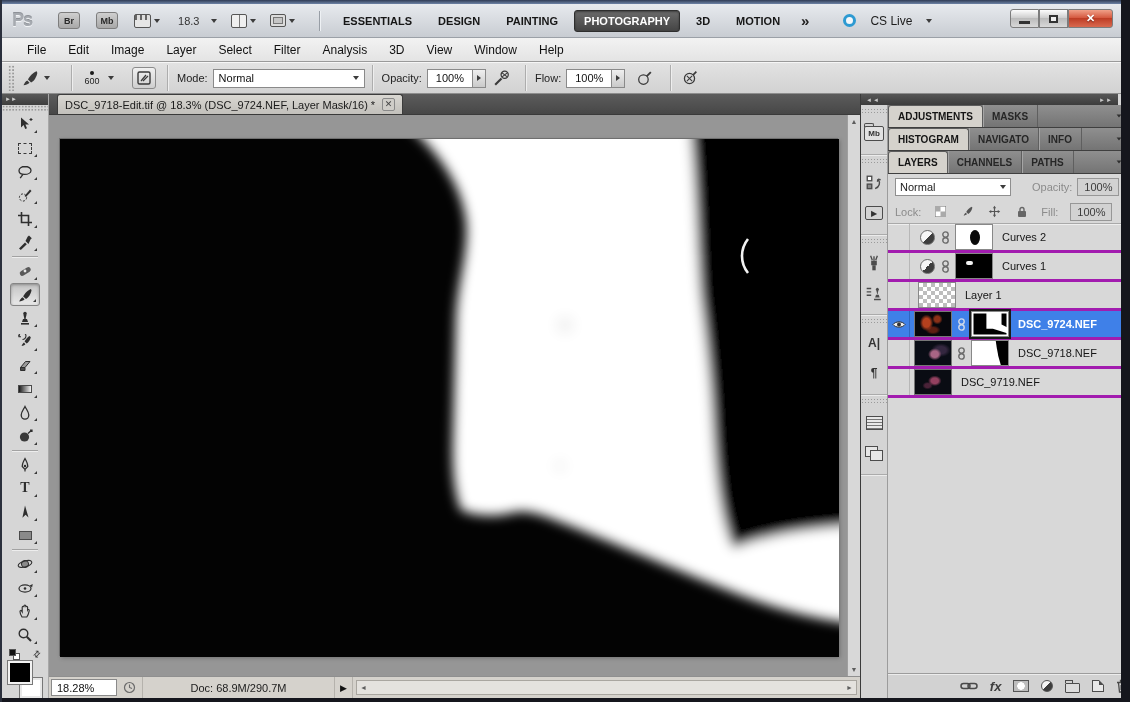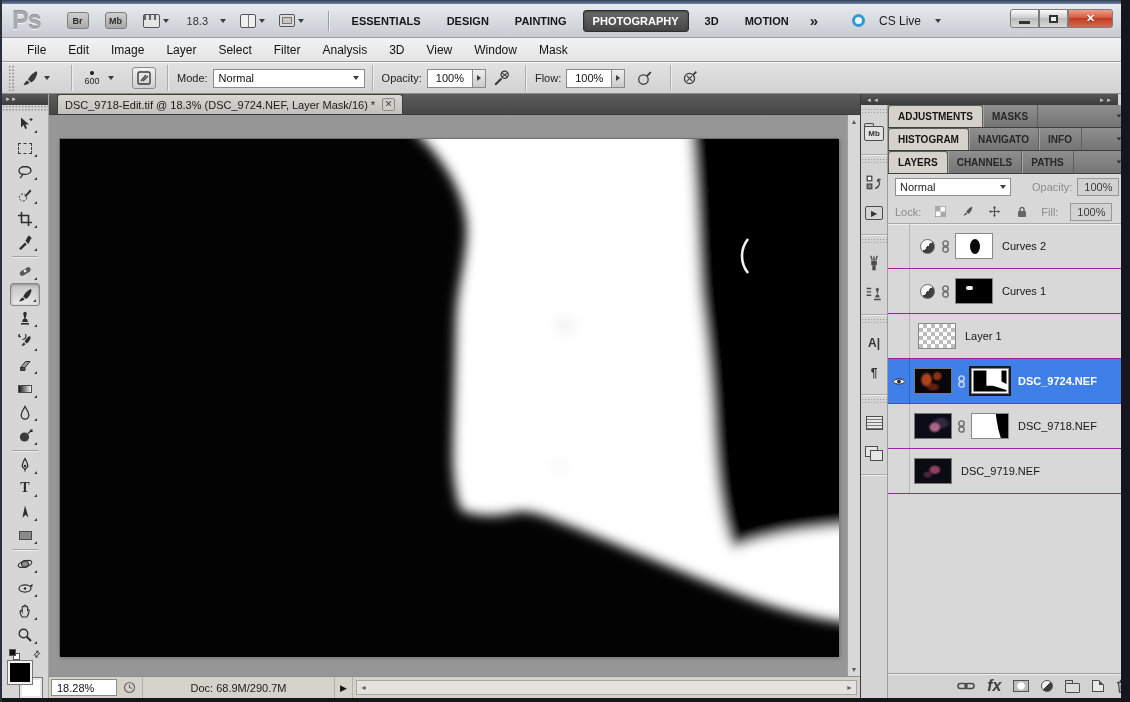--- a/index.html
+++ b/index.html
@@ -3,21 +3,21 @@
 <meta charset="utf-8">
 <style>
   * { margin:0; padding:0; box-sizing:border-box; }
   html,body { width:1130px; height:702px; overflow:hidden; }
   body { font-family:"Liberation Sans", sans-serif; background:#15161d; position:relative; }
   .win { position:absolute; left:2px; top:0; width:1119px; height:698px; background:#d6d6d6; }
 
   
   .topedge { height:4px; background:linear-gradient(#303c55,#6d83a6); }
   .titlebar { height:34px; background:linear-gradient(#e7eaee,#c8ccd2); display:flex; align-items:center; padding:0 6px 0 10px; position:relative; border-bottom:1px solid #9ba0a7; }
-  .pslogo { font-size:25px; font-weight:bold; color:#a6aab0; text-shadow:0 1px 0 #f2f4f6, 0 -1px 0 #8d9197; margin-right:26px; letter-spacing:-1px; }
+  .pslogo { font-size:18px; font-weight:bold; color:#a6aab0; text-shadow:0 1px 0 #f2f4f6, 0 -1px 0 #8d9197; margin-right:26px; letter-spacing:-1px; }
   .chipbtn { width:22px; height:17px; border:1px solid #7d7d7d; border-radius:3px; background:linear-gradient(#cfcfcf,#a8a8a8); font-size:9px; font-weight:bold; color:#2a2a2a; margin-right:16px; display:flex; align-items:center; justify-content:center; }
   .icgroup { display:flex; align-items:center; margin-right:14px; gap:3px; }
   .dda { width:0; height:0; border-left:3.5px solid transparent; border-right:3.5px solid transparent; border-top:4px solid #3c3c3c; display:inline-block; }
   .ic-extras { width:17px; height:14px; border:1px solid #555; border-radius:2px; background-color:#e6e6e6; background-image:repeating-linear-gradient(90deg,#666 0 2px,#ddd 2px 5px); background-size:100% 5px; background-repeat:no-repeat; display:inline-block; }
   .zoomlvl { font-size:11px; color:#333; padding:2px 4px; min-width:34px; }
   .ic-arrange { width:16px; height:14px; border:1px solid #555; border-radius:2px; display:inline-block; background:linear-gradient(90deg,#efefef 0 52%,#7a7a7a 52% 60%,#efefef 60% 100%), #eee; }
   .ic-screenmode { width:16px; height:13px; border:1px solid #555; border-radius:2px; position:relative; display:inline-block; background:#dcdcdc; }
   .ic-screenmode::before { content:""; position:absolute; inset:2px; border:1px solid #777; background:#c6c6c6; }
   .vsep { width:1px; height:20px; background:#989ea6; box-shadow:1px 0 0 #eef1f4; margin:0 10px; }
   .wsbtn { font-size:11px; font-weight:bold; color:#161616; padding:4px 9px; border-radius:3px; border:1px solid transparent; margin:0 3px; white-space:nowrap; }
@@ -125,21 +125,21 @@
   .blendrow { height:26px; display:flex; align-items:center; padding:0 7px; gap:5px; }
   .lsel { width:116px; height:18px; background:#fff; border:1px solid #8f8f8f; font-size:11px; color:#222; display:flex; align-items:center; justify-content:space-between; padding:0 4px; }
   .graylbl { font-size:11px; color:#8b8b8b; margin-left:auto; }
   .gvalbox { width:42px; height:18px; background:#d2d2d2; border:1px solid #979797; font-size:11px; color:#3c3c3c; display:flex; align-items:center; justify-content:center; }
   .gspin { width:12px; height:18px; border:1px solid #979797; border-left:none; background:linear-gradient(#e8e8e8,#c6c6c6); display:flex; align-items:center; justify-content:center; }
   .lockrow { height:24px; display:flex; align-items:center; padding:0 7px; gap:12px; border-bottom:1px solid #a9a9a9; box-shadow:0 1px 0 #eee; }
   .lockico { display:flex; align-items:center; justify-content:center; width:15px; height:15px; }
 
   .layerlist { flex:1; position:relative; min-height:0; }
   .listscroll { position:absolute; right:0; top:0; bottom:0; width:13px; background:#d4d4d4; border-left:1px solid #a0a0a0; display:flex; flex-direction:column; justify-content:space-between; align-items:center; padding:2px 0; }
-  .lrow { height:45px; display:flex; align-items:center; border-bottom:1px solid #a21caf; margin-right:13px; }
+  .lrow { height:29px; display:flex; align-items:center; border-bottom:3px solid #a21caf; margin-right:13px; }
   .lrow.selected { background:#3f80e8; }
   .eyewell { width:22px; align-self:stretch; border-right:1px solid #b7b7b7; display:flex; align-items:center; justify-content:center; }
   .lrow.selected .eyewell { border-right-color:#2f66c0; }
   .adjico { width:15px; height:15px; border-radius:50%; border:1px solid #6a6a6a; background:linear-gradient(135deg,#f7f7f7 50%,#3e3e3e 50%); margin:0 4px 0 10px; }
   .chain { margin:0 2px; }
   .thumb { width:38px; height:26px; border:1px solid #888; margin:0 3px; position:relative; overflow:hidden; }
   .checker { background-color:#fff; background-image:linear-gradient(45deg,#bdbdbd 25%,transparent 25%,transparent 75%,#bdbdbd 75%),linear-gradient(45deg,#bdbdbd 25%,transparent 25%,transparent 75%,#bdbdbd 75%); background-size:8px 8px; background-position:0 0,4px 4px; }
   .mwhite { background:#fff; } .mblack { background:#000; }
   .mcurves2::before { content:""; position:absolute; left:14px; top:5px; width:10px; height:15px; border-radius:50%; background:#0a0a0a; }
   .mcurves1::before { content:""; position:absolute; left:10px; top:7px; width:7px; height:4px; border-radius:2px; background:#f2f2f2; }
@@ -150,21 +150,21 @@
   .m9718::before { content:""; position:absolute; inset:0; background:#000; clip-path:polygon(66% 0,100% 0,100% 100%,80% 100%,73% 62%,69% 30%); }
   .ph { border:1px solid #777; }
   .ph9724 { background:radial-gradient(9px 11px at 32% 45%,#b5401e 0 40%,transparent 75%),radial-gradient(7px 7px at 62% 30%,#8a3018 0 40%,transparent 75%),radial-gradient(10px 6px at 50% 75%,#5e1e12 0 40%,transparent 75%),#07070c; }
   .ph9718 { background:radial-gradient(9px 8px at 55% 55%,#a86585 0 40%,transparent 75%),radial-gradient(13px 9px at 72% 38%,#342740 0 40%,transparent 75%),#0a0d16; }
   .ph9719 { background:radial-gradient(9px 7px at 55% 45%,#93405f 0 40%,transparent 75%),radial-gradient(7px 5px at 35% 65%,#4a2238 0 40%,transparent 75%),#0a0c13; }
   .lname { font-size:11px; color:#151515; margin-left:6px; white-space:nowrap; }
   .lrow.selected .lname { color:#fff; font-weight:bold; }
 
   .bottomicons { height:25px; background:#d2d2d2; border-top:1px solid #9c9c9c; box-shadow:0 1px 0 #ececec inset; display:flex; align-items:center; justify-content:flex-end; gap:12px; padding:0 14px 0 0; }
   .bico { display:flex; align-items:center; justify-content:center; color:#4a4a4a; }
-  .fxg { font-size:16px; font-weight:bold; font-style:italic; color:#3e3e3e; }
+  .fxg { font-size:13px; font-weight:bold; font-style:italic; color:#3e3e3e; }
   .maskico { width:16px; height:12px; border:1px solid #555; background:radial-gradient(circle at 50% 50%,#fff 0 3.5px,#bdbdbd 4px); }
   .halfcircle { width:12px; height:12px; border-radius:50%; border:1px solid #555; background:linear-gradient(135deg,#f4f4f4 50%,#3c3c3c 50%); }
   .folderico { width:15px; height:10px; border:1.4px solid #4c4c4c; border-radius:1px; position:relative; background:#dcdcdc; margin-top:3px; }
   .folderico::before { content:""; position:absolute; left:-1px; top:-4px; width:6px; height:2.5px; border:1.4px solid #4c4c4c; border-bottom:none; }
   .newlayerico { width:12px; height:12px; border:1.4px solid #4c4c4c; position:relative; background:#e8e8e8; }
   .newlayerico::before { content:""; position:absolute; right:-1px; top:-1px; border-top:5px solid #d2d2d2; border-left:5px solid #4c4c4c; }
 
   .rootedge-r { position:absolute; right:0; top:0; width:9px; height:702px; background:#15161d; }
   .rootedge-b { position:absolute; left:0; bottom:0; width:1130px; height:4px; background:#15161d; }
   .rootedge-l { position:absolute; left:0; top:0; width:2px; height:702px; background:#2a2f3c; }
@@ -223,21 +223,21 @@
     <span class="menuitem">File</span>
     <span class="menuitem">Edit</span>
     <span class="menuitem">Image</span>
     <span class="menuitem">Layer</span>
     <span class="menuitem">Select</span>
     <span class="menuitem">Filter</span>
     <span class="menuitem">Analysis</span>
     <span class="menuitem">3D</span>
     <span class="menuitem">View</span>
     <span class="menuitem">Window</span>
-    <span class="menuitem">Mask</span>
+    <span class="menuitem">Help</span>
   </div>
 
   <div class="optionsbar">
     <span class="dotgrip"></span>
     <span class="icgroup">
       <span class="toolico">
         <svg width="18" height="18" viewBox="0 0 16 16">
             <path d="M14,2 C11,3 7.5,6.5 6.2,9.4 L9,12 C11.8,10.6 13.8,7 14.5,3.5 Z" fill="#3a3a3a"></path>
             <path d="M5.6,10.2 C4,10.8 3.2,12.6 2.2,14.4 C4.2,14.2 6.2,13.6 7.6,12.2 Z" fill="#3a3a3a"></path>
           </svg>

